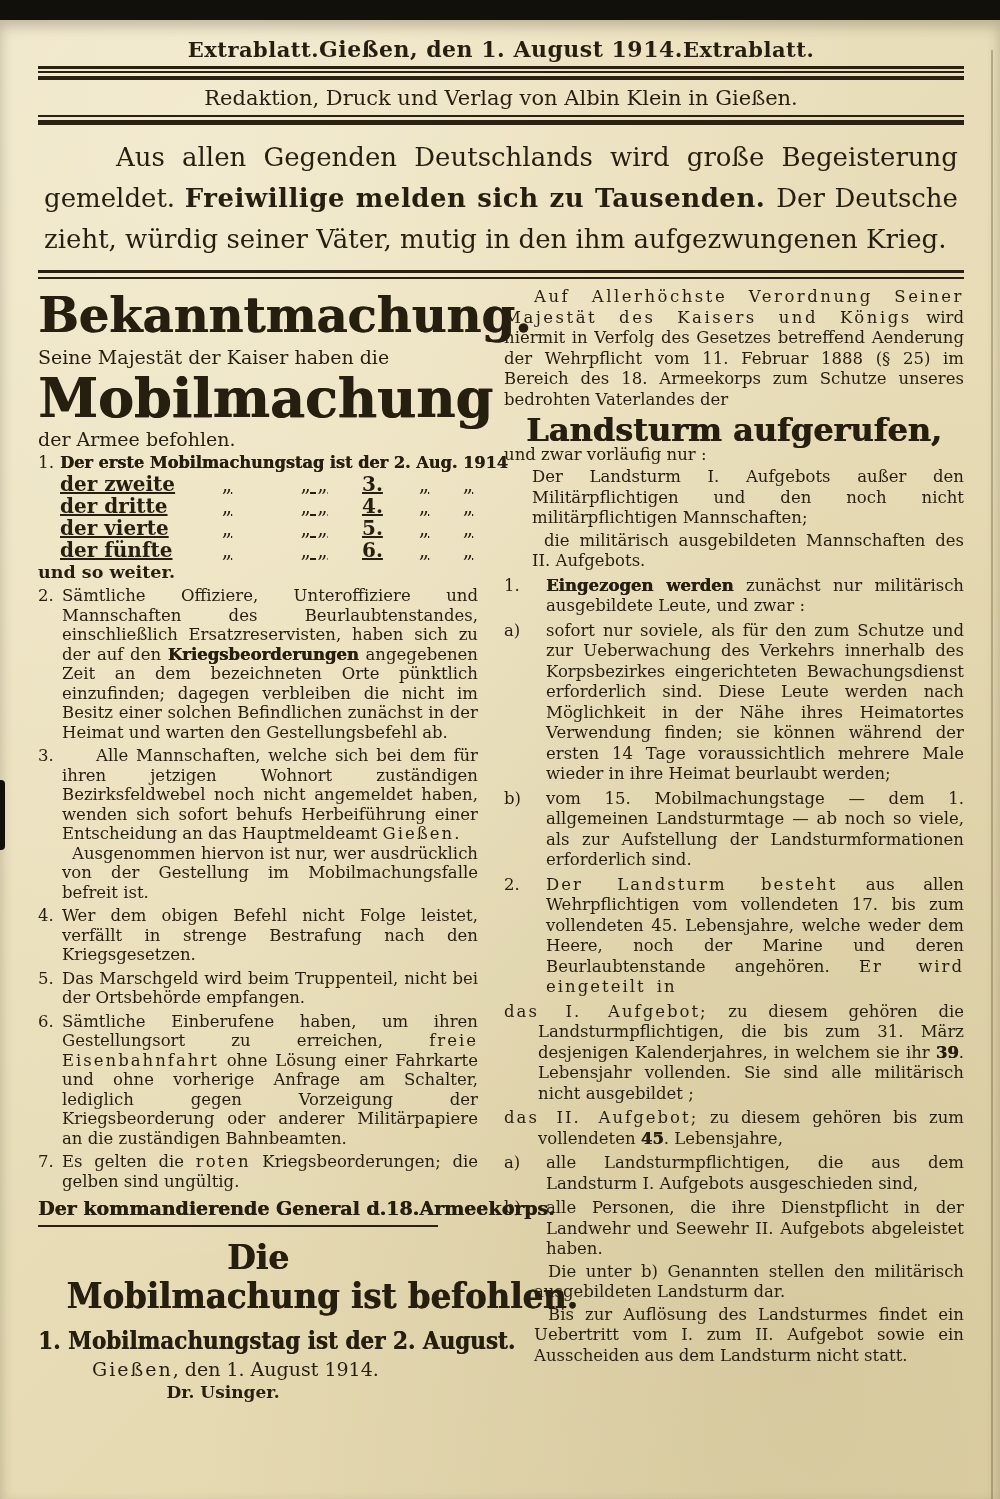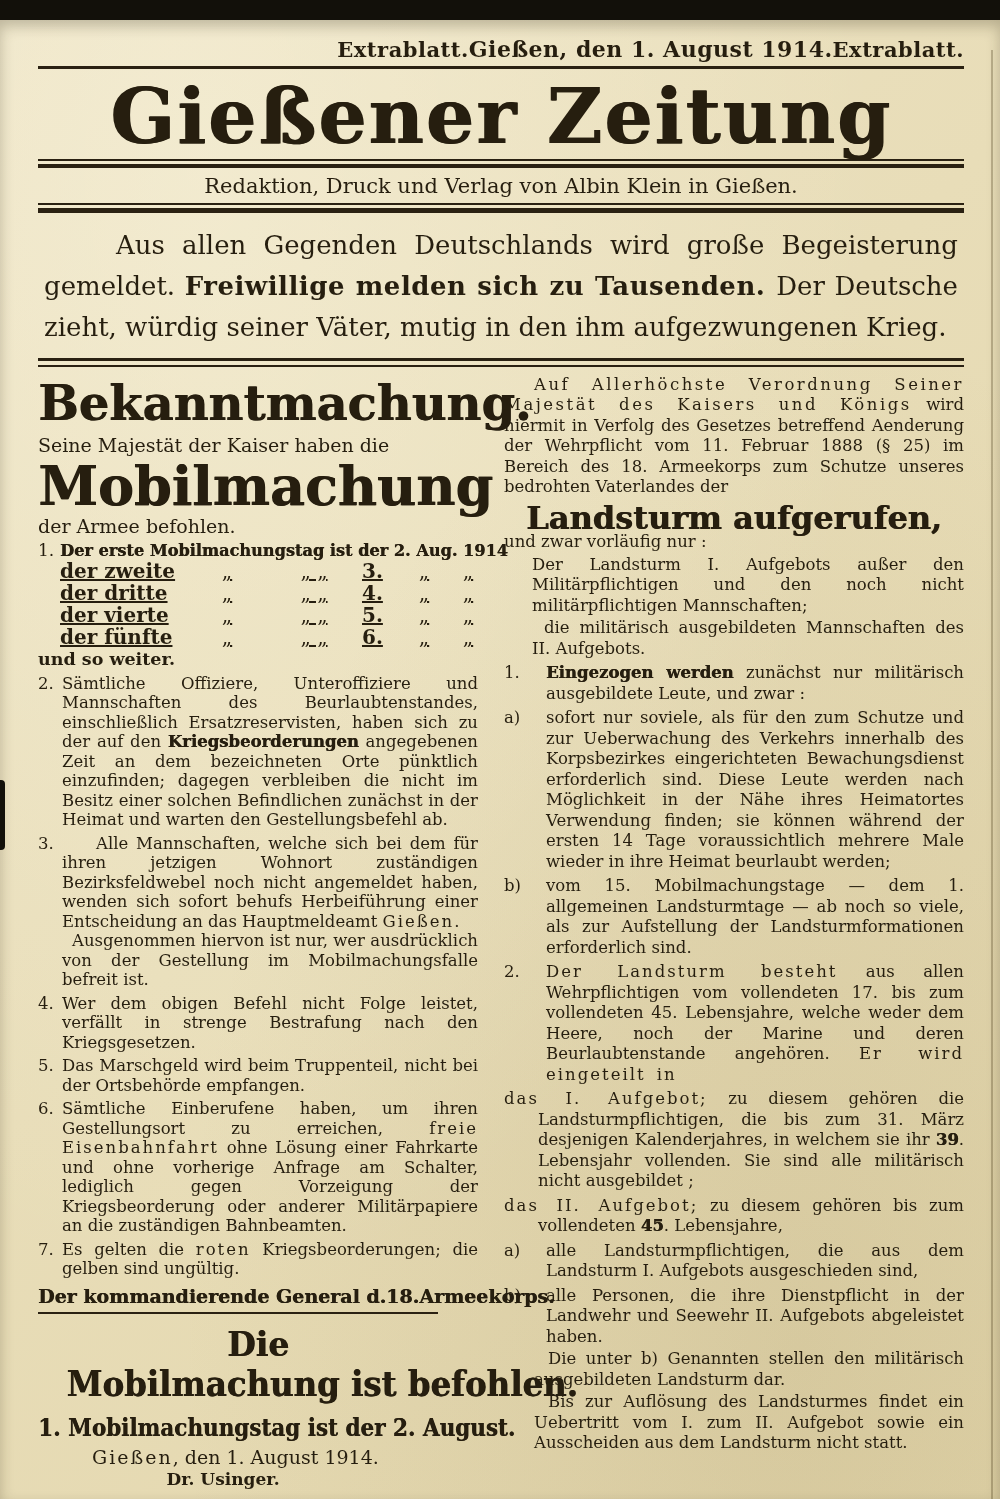--- a/index.html
+++ b/index.html
@@ -18,21 +18,21 @@
     box-shadow:inset 0 6px 14px rgba(40,30,10,.25);
   }
   .paper::after{
     content:"";position:absolute;top:30px;right:7px;bottom:0;width:2px;
     background:rgba(60,45,15,.28);
   }
   .edge-mark{position:absolute;left:0;top:760px;width:5px;height:70px;background:#12100a;border-radius:0 4px 4px 0;}
   .inner{padding:16px 36px 0 38px;}
 
   
-  .ed-row{display:flex;justify-content:flex-end;align-items:baseline;font-weight:bold;font-size:21px;letter-spacing:.5px;}
+  .ed-row{display:flex;justify-content:center;align-items:baseline;font-weight:bold;font-size:21px;letter-spacing:.5px;}
   .ed-row .center{font-size:22px;}
   .rule-thin{border-top:3px solid #2a2112;margin:4px 0 0 0;}
   .masthead{
     margin:8px 0 2px 0;text-align:center;font-size:76px;font-weight:bold;
     letter-spacing:2px;line-height:1.05;
     text-shadow:1px 0 0 currentColor;
   }
   .rule-combo{height:3px;border-top:2px solid #2a2112;border-bottom:4px solid #2a2112;margin:2px 0 0 0;}
   .imprint{text-align:center;font-size:21px;margin:6px 0 5px 0;}
   .rule-combo2{height:3px;border-top:2px solid #2a2112;border-bottom:5px solid #2a2112;}
@@ -108,21 +108,20 @@
   <div class="edge-mark"></div>
   <div class="inner">
 
     <header>
       <div class="ed-row">
         <span>Extrablatt.</span>
         <span class="center">Gießen, den 1. August 1914.</span>
         <span>Extrablatt.</span>
       </div>
       <div class="rule-thin"></div>
-      <h1 class="masthead">Gießener Zeitung</h1>
       <div class="rule-combo"></div>
       <div class="imprint">Redaktion, Druck und Verlag von Albin Klein in Gießen.</div>
       <div class="rule-combo2"></div>
     </header>
 
     <section>
       <p class="lead-p"><span>Aus allen Gegenden Deutschlands wird große Begeisterung gemeldet. </span><span class="b">Freiwillige melden sich zu Tausenden. </span><span>Der Deutsche zieht, würdig seiner Väter, mutig in den ihm aufgezwungenen Krieg.</span></p>
     </section>
     <div class="rule-dbl"></div>
 

